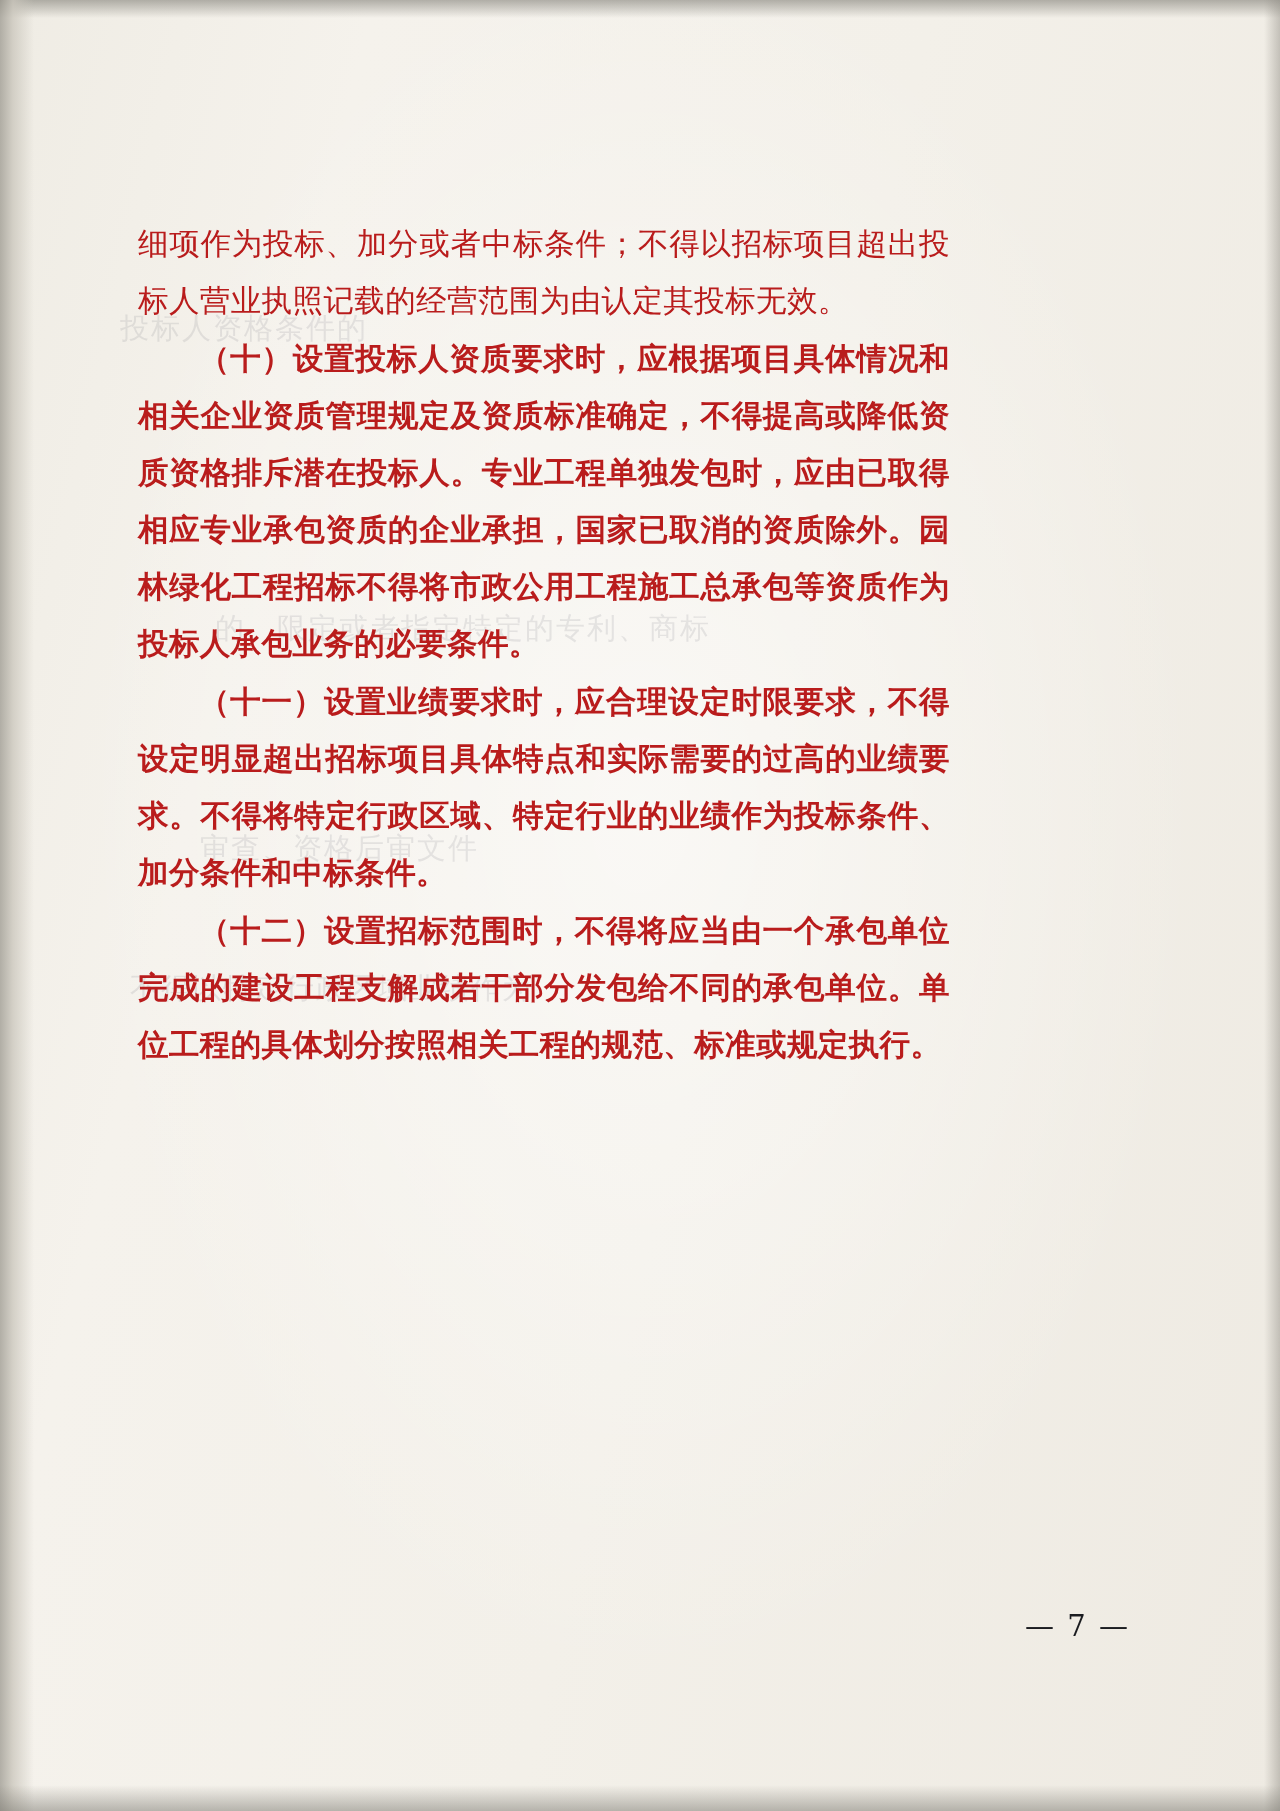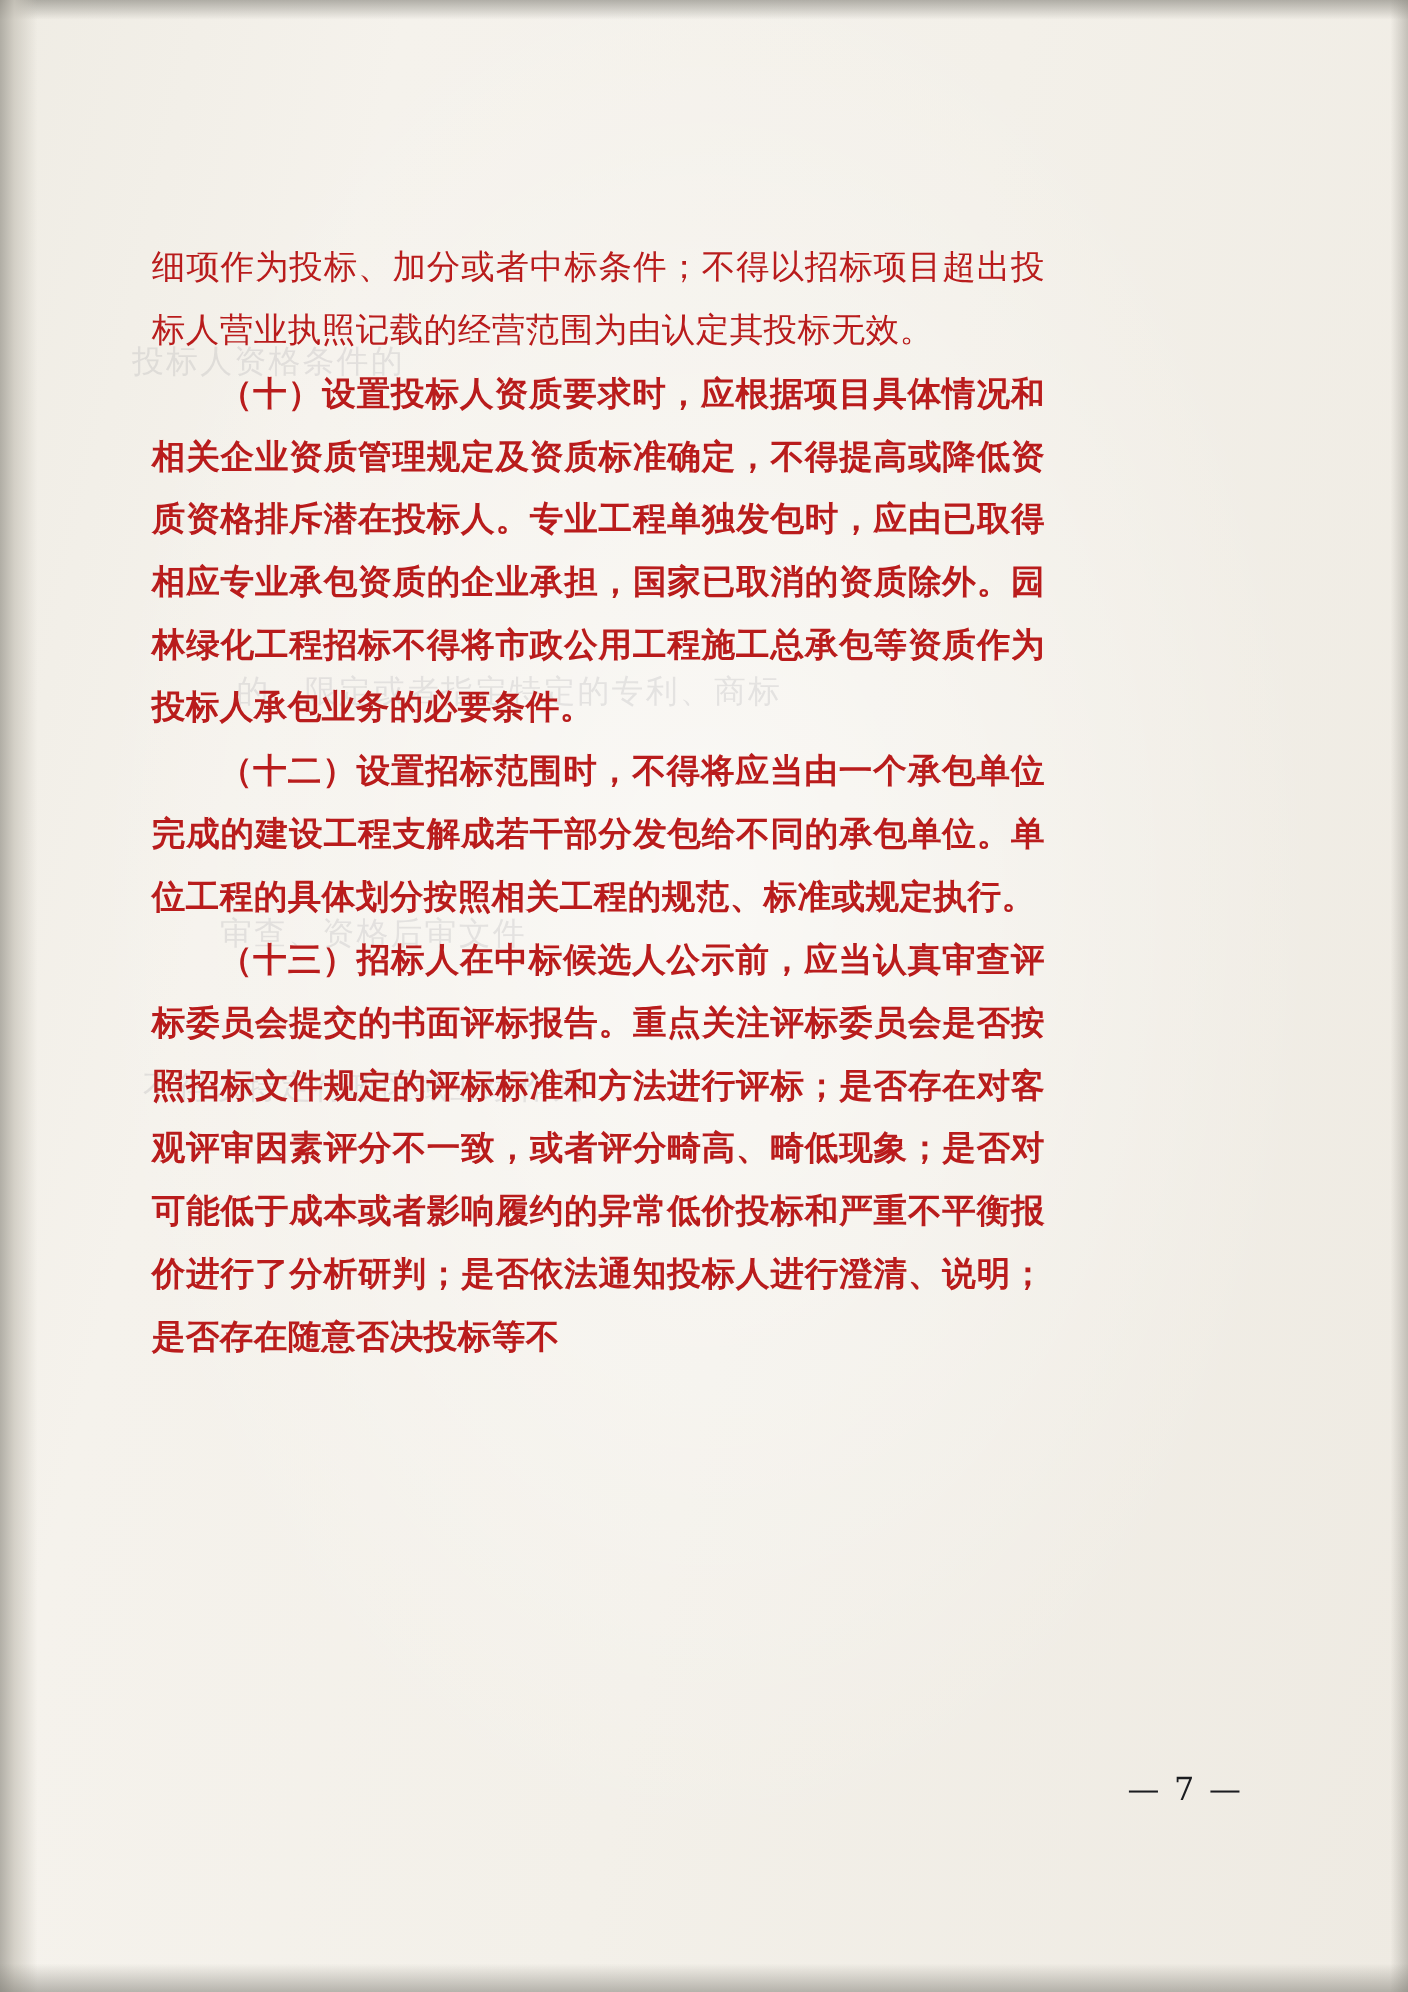--- a/index.html
+++ b/index.html
@@ -115,18 +115,18 @@
   <div class="edge-bottom"></div>
 
   <div class="bleed b2">的、限定或者指定特定的专利、商标</div>
   <div class="bleed b1">投标人资格条件的</div>
   <div class="bleed b4">不得以特定行政区域业绩作为</div>
   <div class="bleed b3">审查、资格后审文件</div>
 
   <div class="content">
     <p class="para">细项作为投标、加分或者中标条件；不得以招标项目超出投标人营业执照记载的经营范围为由认定其投标无效。</p>
     <p class="para indent">（十）设置投标人资质要求时，应根据项目具体情况和相关企业资质管理规定及资质标准确定，不得提高或降低资质资格排斥潜在投标人。专业工程单独发包时，应由已取得相应专业承包资质的企业承担，国家已取消的资质除外。园林绿化工程招标不得将市政公用工程施工总承包等资质作为投标人承包业务的必要条件。</p>
+    <p class="para indent">（十一）设置业绩要求时，应合理设定时限要求，不得设定明显超出招标项目具体特点和实际需要的过高的业绩要求。不得将特定行政区域、特定行业的业绩作为投标条件、加分条件和中标条件。</p>
     <p class="para indent">（十二）设置招标范围时，不得将应当由一个承包单位完成的建设工程支解成若干部分发包给不同的承包单位。单位工程的具体划分按照相关工程的规范、标准或规定执行。</p>
-    <p class="para indent">（十三）招标人在中标候选人公示前，应当认真审查评标委员会提交的书面评标报告。重点关注评标委员会是否按照招标文件规定的评标标准和方法进行评标；是否存在对客观评审因素评分不一致，或者评分畸高、畸低现象；是否对可能低于成本或者影响履约的异常低价投标和严重不平衡报价进行了分析研判；是否依法通知投标人进行澄清、说明；是否存在随意否决投标等不</p>
   </div>
 
   <div class="page-number">— 7 —</div>
 </div>
 
 </body></html>

